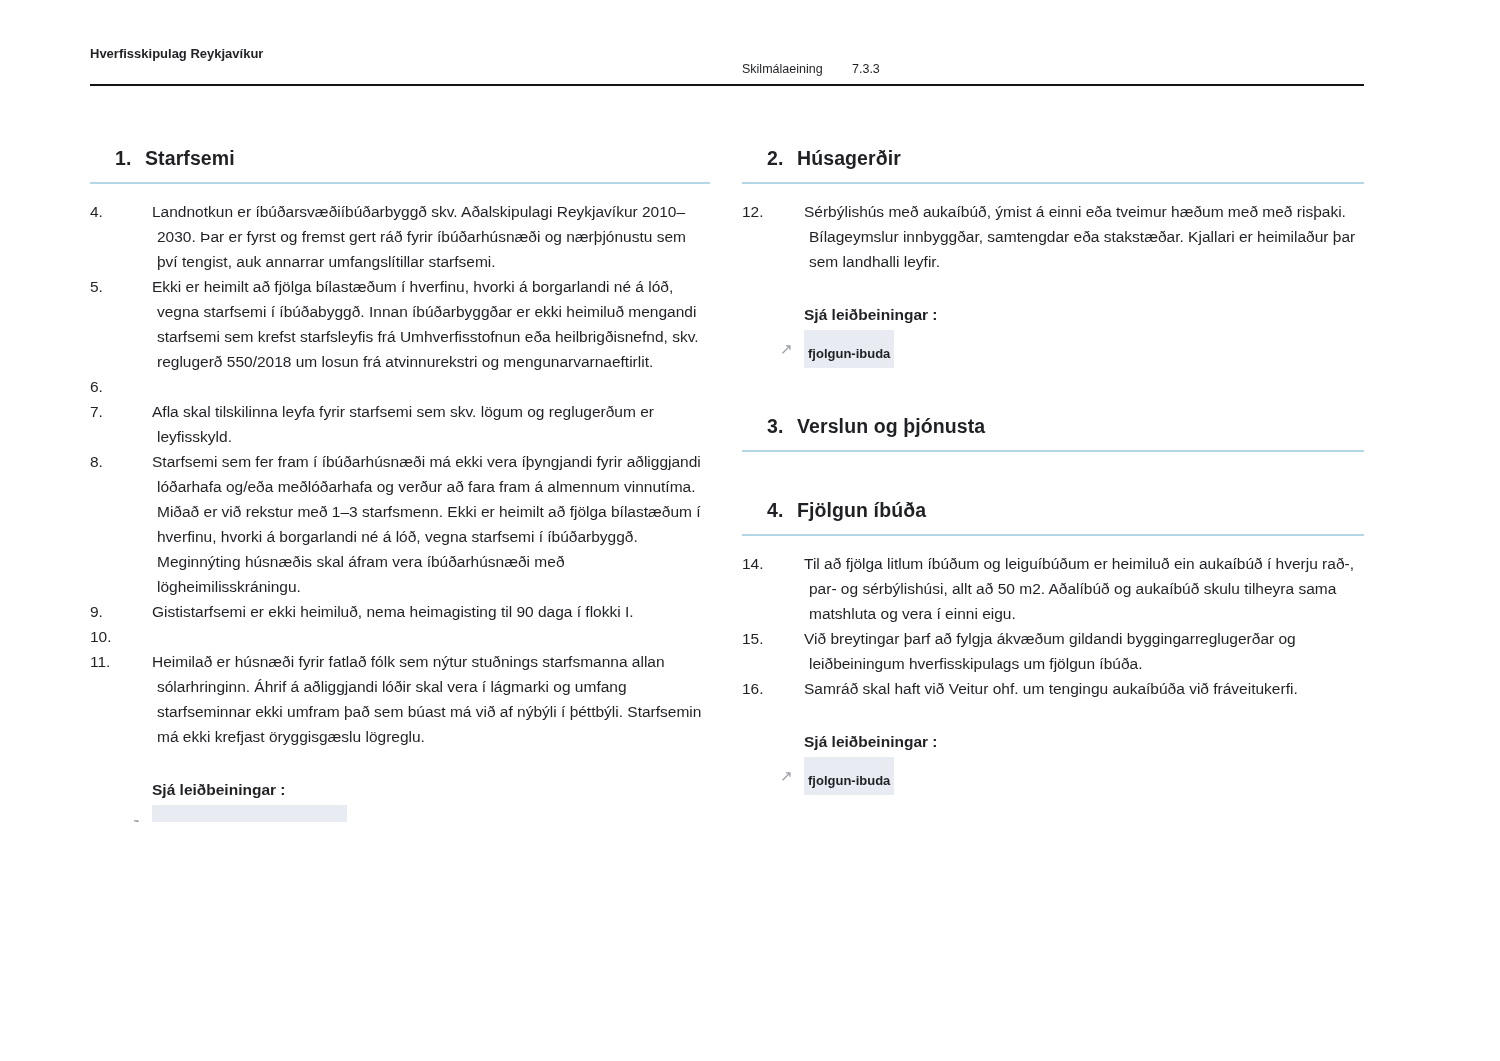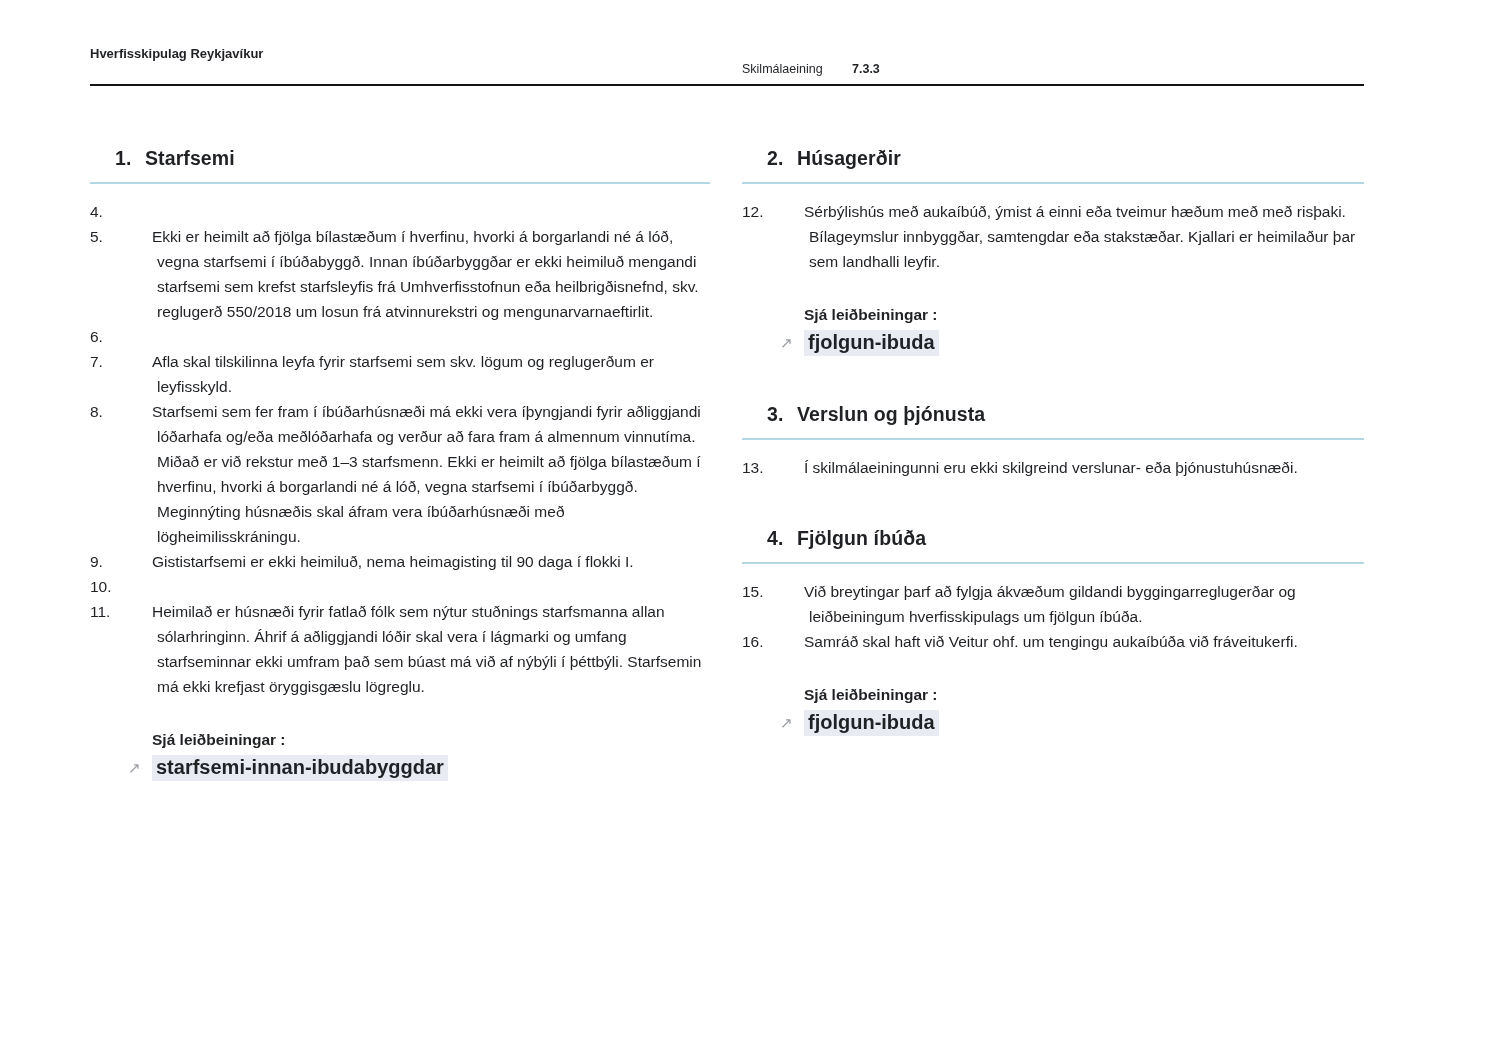--- a/index.html
+++ b/index.html
@@ -14,21 +14,21 @@
   
   .header{
     position:absolute;left:90px;top:46px;width:1274px;
   }
   .header-rule{
     position:absolute;left:90px;top:84px;width:1274px;height:2px;background:#121314;
   }
   .h-title{font-size:13px;font-weight:bold;line-height:16px;}
   .h-sub{font-size:13px;line-height:16px;}
   .h-meta-label{position:absolute;left:652px;top:16px;font-size:12.5px;}
-  .h-meta-value{position:absolute;left:762px;top:16px;font-size:12.5px;font-weight:bold;}
+  .h-meta-value{position:absolute;left:762px;top:16px;font-size:12.5px;}
   
   .col{position:absolute;top:146px;}
   .col-left{left:90px;width:620px;}
   .col-right{left:742px;width:622px;}
   
   .sec-head{
     display:flex;align-items:baseline;
     padding-left:25px;
     font-size:19.5px;font-weight:bold;line-height:24px;
     letter-spacing:.1px;
@@ -44,24 +44,24 @@
   
   .guidance{margin-top:28px;}
   .g-label{margin-left:62px;font-size:15.5px;font-weight:bold;line-height:25px;}
   .g-row{display:flex;align-items:center;margin-left:38px;margin-top:3px;}
   .g-arrow{
     width:16px;flex:0 0 16px;
     color:#989da3;font-size:15px;line-height:22px;
   }
   .g-link{
     margin-left:8px;
-    font-size:20px;font-weight:bold;line-height:22px;
+    font-size:13px;font-weight:bold;line-height:22px;
     color:#1f2125;text-decoration:none;
     background:#e8ecf2;
-    padding:1px 4px 3px 4px;
+    padding:13px 4px 3px 4px;
     cursor:pointer;
   }
   
   .page-number{position:absolute;left:84px;top:1002px;font-size:13px;}
   .footer-rule{position:absolute;left:90px;top:1057px;width:1274px;height:2px;background:#121314;}
 </style>
 </head>
 <body>
 
 <div class="page">
@@ -76,20 +76,21 @@
   <div class="col col-left">
     <div>
       <div class="sec-head">
         <span class="sec-num">1.</span>
         <span>Starfsemi</span>
       </div>
       <div class="sec-rule"></div>
       <div class="sec-body">
         <div class="item">
           <span class="num">4.</span>
+          <span class="text">Landnotkun er íbúðarsvæðiíbúðarbyggð skv. Aðalskipulagi Reykjavíkur 2010–2030. Þar er fyrst og fremst gert ráð fyrir íbúðarhúsnæði og nærþjónustu sem því tengist, auk annarrar umfangslítillar starfsemi.</span>
         </div>
         <div class="item">
           <span class="num">5.</span>
           <span class="text">Ekki er heimilt að fjölga bílastæðum í hverfinu, hvorki á borgarlandi né á lóð, vegna starfsemi í íbúðabyggð. Innan íbúðarbyggðar er ekki heimiluð mengandi starfsemi sem krefst starfsleyfis frá Umhverfisstofnun eða heilbrigðisnefnd, skv. reglugerð 550/2018 um losun frá atvinnurekstri og mengunarvarnaeftirlit.</span>
         </div>
         <div class="item">
           <span class="num">6.</span>
         </div>
         <div class="item">
           <span class="num">7.</span>
@@ -143,35 +144,33 @@
         </div>
       </div>
     </div>
 
     <div class="sec-gap">
       <div class="sec-head">
         <span class="sec-num">3.</span>
         <span>Verslun og þjónusta</span>
       </div>
       <div class="sec-rule"></div>
-      <div class="sec-body">
-        <div class="item">
-          <span class="num">13.</span>
-          <span class="text">Í skilmálaeiningunni eru ekki skilgreind verslunar- eða þjónustuhúsnæði.</span>
-        </div>
-      </div>
     </div>
 
     <div class="sec-gap">
       <div class="sec-head">
         <span class="sec-num">4.</span>
         <span>Fjölgun íbúða</span>
       </div>
       <div class="sec-rule"></div>
       <div class="sec-body">
+        <div class="item">
+          <span class="num">14.</span>
+          <span class="text">Til að fjölga litlum íbúðum og leiguíbúðum er heimiluð ein aukaíbúð í hverju rað-, par- og sérbýlishúsi, allt að 50 m2. Aðalíbúð og aukaíbúð skulu tilheyra sama matshluta og vera í einni eigu.</span>
+        </div>
         <div class="item">
           <span class="num">15.</span>
           <span class="text">Við breytingar þarf að fylgja ákvæðum gildandi byggingarreglugerðar og leiðbeiningum hverfisskipulags um fjölgun íbúða.</span>
         </div>
         <div class="item">
           <span class="num">16.</span>
           <span class="text">Samráð skal haft við Veitur ohf. um tengingu aukaíbúða við fráveitukerfi.</span>
         </div>
       </div>
       <div class="guidance">

